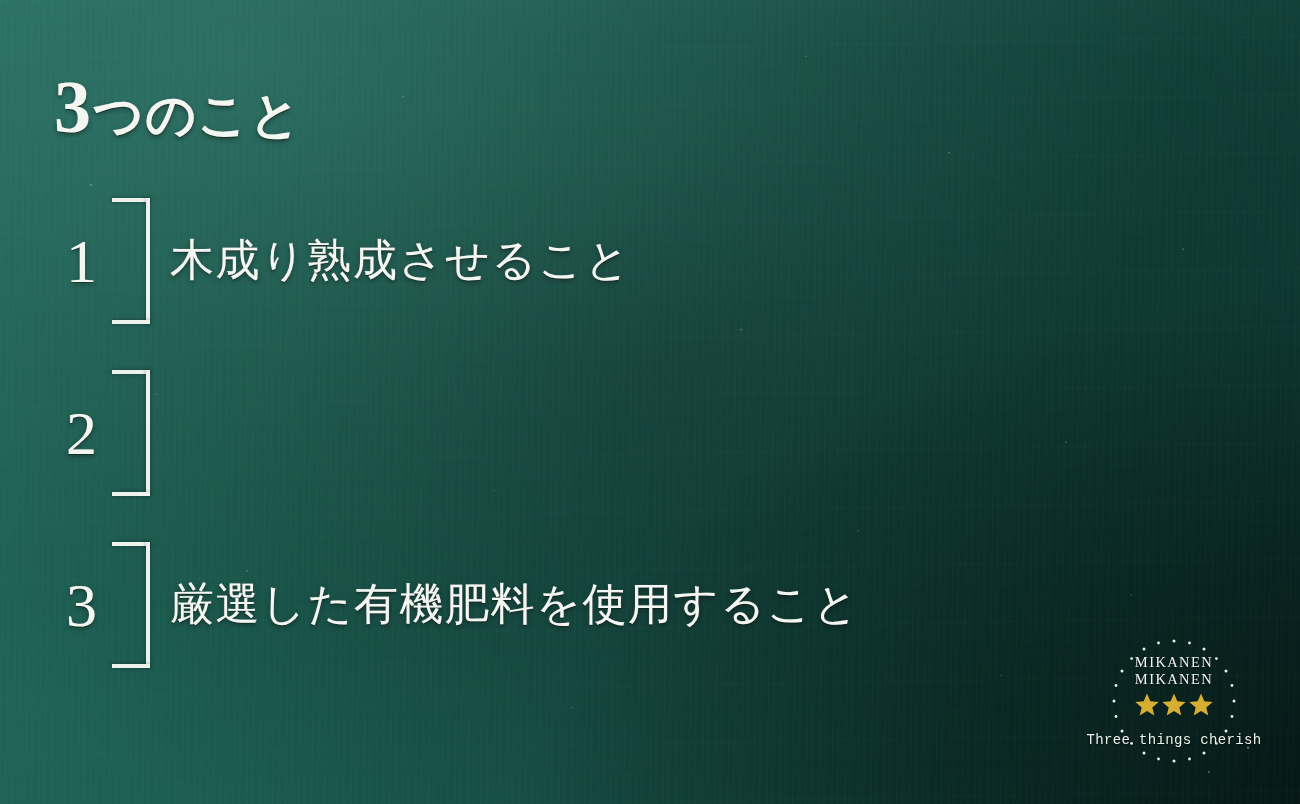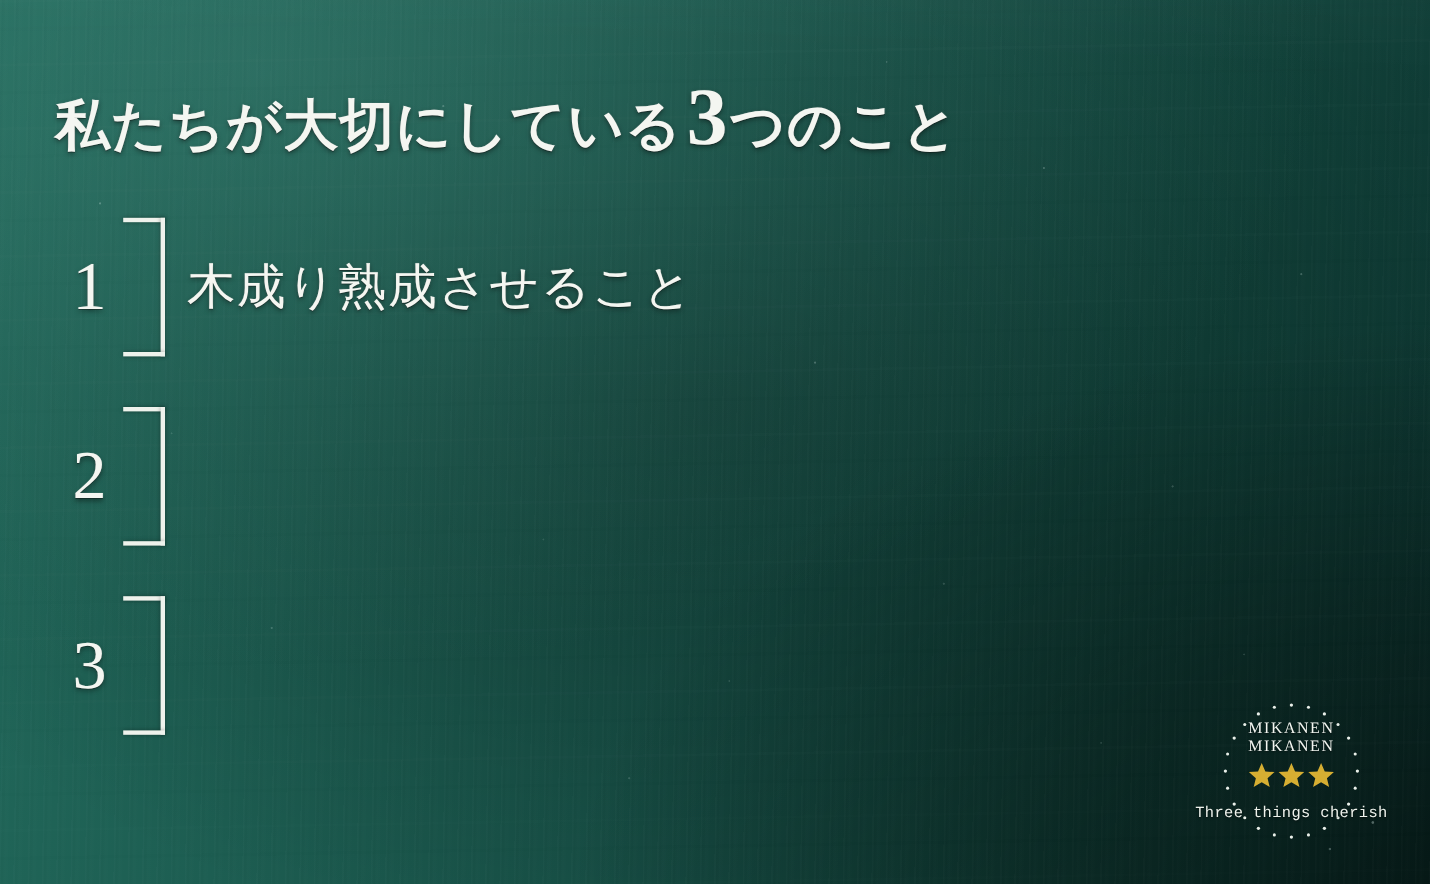--- a/index.html
+++ b/index.html
@@ -240,21 +240,20 @@
 </head>
 <body>
 
 <div id="stage">
 
   <div id="tex-stripes"></div>
   <div id="tex-bands"></div>
   <div id="tex-dust"></div>
 
   <h1 id="title">
-    <span class="seg chalk">私たちが大切にしている</span>
     <span class="big-num chalk">3</span>
     <span class="seg chalk">つのこと</span>
   </h1>
 
   <div id="list">
 
     <div class="row">
       <div class="row-inner">
         <div class="num-wrap">
           <span class="num chalk">1</span>
@@ -284,20 +283,21 @@
     <div class="row">
       <div class="row-inner">
         <div class="num-wrap">
           <span class="num chalk">3</span>
           <span class="bracket">
             <span class="a-top"></span>
               <span class="v"></span>
               <span class="a-bot"></span>
           </span>
         </div>
+        <span class="row-text chalk">厳選した有機肥料を使用すること</span>
       </div>
     </div>
 
   </div>
 
   <div id="badge">
     <svg class="ring" viewBox="0 0 128 128">
       <g fill="#e9efe9">
         <circle cx="64.0" cy="4.0" r="1.5"></circle>
         <circle cx="79.5" cy="6.0" r="1.4"></circle>

